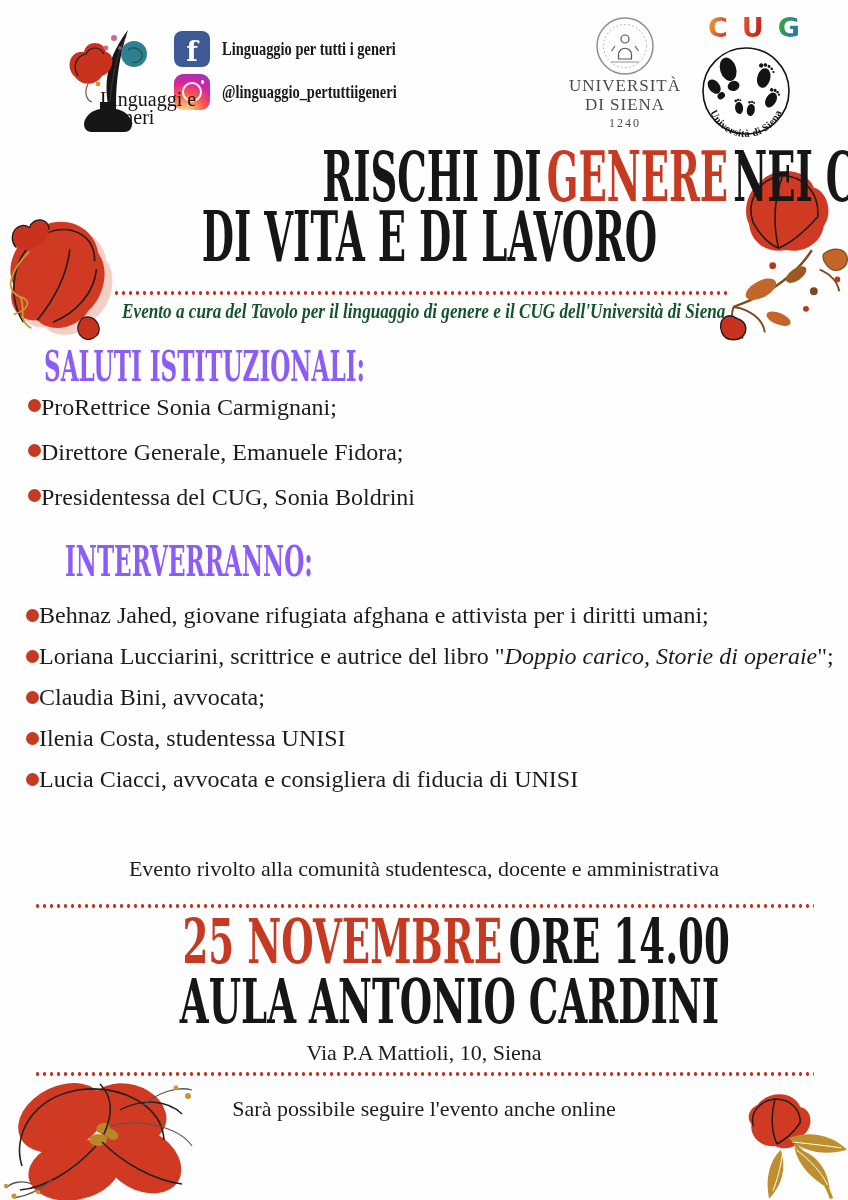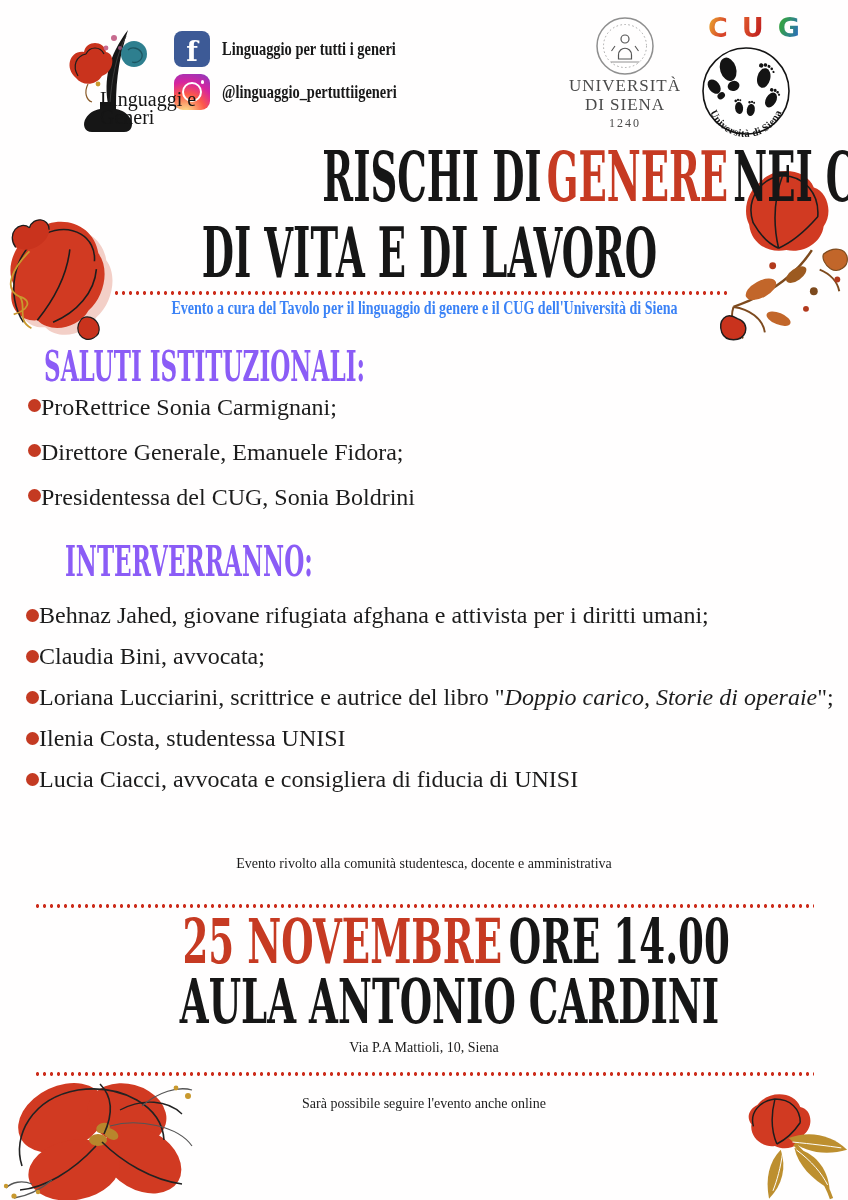--- a/index.html
+++ b/index.html
@@ -27,33 +27,33 @@
   .cug-letters{display:flex;justify-content:space-between;padding:0 8px;width:92px;}
   .cug-letter{font:700 27px "DejaVu Sans",sans-serif;background-clip:text;-webkit-background-clip:text;color:transparent;}
   .cl-c{background-image:linear-gradient(110deg,#e8a02e 15%,#d8442a 70%);}
   .cl-u{background-image:linear-gradient(110deg,#e05a2c 10%,#c01f1f 80%);}
   .cl-g{background-image:linear-gradient(110deg,#35a048 25%,#2b6fb8 85%);}
 
   
   .title-line{font-family:"DejaVu Serif",serif;font-weight:700;font-size:70px;line-height:74px;color:#161616;}
   .hl{color:#c63a22;margin:0 .14em;}
   .section-heading{font-family:"DejaVu Serif",serif;font-weight:700;font-size:42px;color:#8b5cf6;}
-  .subtitle{font-weight:700;font-size:18px;color:#3b82f6;}
+  .subtitle{font-weight:700;font-size:22px;color:#14532d;font-style:italic;}
 
   .dotline{height:4px;background-image:radial-gradient(circle,#cc2d1c 1.7px,rgba(0,0,0,0) 1.9px);
            background-size:7px 4px;background-repeat:repeat-x;}
 
   ul.blist{list-style:none;margin:0;padding:0;}
   ul.blist li{display:flex;align-items:flex-start;font-size:24px;}
   .bullet{flex:none;width:13px;height:13px;border-radius:50%;background:#c43a22;margin-top:7px;}
   .saluti li{line-height:30px;margin-bottom:15px;}
   .inter li{line-height:27px;margin-bottom:14px;}
   .it{font-style:italic;}
 
-  .body-line{font-size:14px;color:#1c1c1c;text-align:center;}
+  .body-line{font-size:22px;color:#1c1c1c;text-align:center;}
   .date-line{font-family:"DejaVu Serif",serif;font-weight:700;font-size:62px;line-height:64px;color:#161616;}
   .date-red{color:#c63a22;margin-right:.18em;}
   svg{display:block;}
 </style>
 </head>
 <body>
 
 <div class="poster">
 
   <div class="abs" style="left:58px;top:22px;width:100px;height:112px;">
@@ -224,21 +224,21 @@
       <path d="M66 58 C84 76 98 96 104 114" stroke="#bd8f2f" stroke-width="3.5" fill="none"></path>
       <path d="M64 56 C84 58 100 60 114 62 M68 64 C84 76 94 88 100 100 M54 66 C52 82 48 96 44 106" stroke="#fff" stroke-width="1" fill="none"></path>
     </svg>
   </div>
 
   <div class="abs center title-line" style="top:140px;z-index:1;">
     <span class="cond" style="--sx:.53;">
       <span>RISCHI DI</span><span class="hl">GENERE</span><span>NEI CONTESTI</span>
     </span>
   </div>
-  <div class="abs center title-line" style="top:216px;z-index:1;text-align:center;">
+  <div class="abs center title-line" style="top:200px;z-index:1;text-align:center;">
     <span class="cond" style="--sx:.53;">DI VITA E DI LAVORO</span>
   </div>
 
   <div class="abs dotline" style="left:113px;top:291px;width:614px;z-index:1;"></div>
 
   <div class="abs center subtitle" style="top:298px;z-index:1;">
     <span class="cond" style="--sx:.78;">Evento a cura del Tavolo per il linguaggio di genere e il CUG dell'Università di Siena</span>
   </div>
 
   <div class="abs section-heading" style="left:44px;top:342px;z-index:1;">
@@ -262,25 +262,25 @@
   <div class="abs section-heading" style="left:65px;top:537px;z-index:1;">
     <span class="cond-l" style="--sx:.55;">INTERVERRANNO:</span>
   </div>
   <ul class="blist inter abs" style="left:26px;top:602px;z-index:1;">
     <li>
       <span class="bullet"></span>
       <span><span>Behnaz Jahed, giovane rifugiata afghana e attivista per i diritti umani;</span><span class="it"></span><span></span></span>
     </li>
     <li>
       <span class="bullet"></span>
+      <span><span>Loriana Lucciarini, scrittrice e autrice del libro "</span><span class="it">Doppio carico, Storie di operaie</span><span>";</span></span>
+    </li>
+    <li>
+      <span class="bullet"></span>
       <span><span>Claudia Bini, avvocata;</span><span class="it"></span><span></span></span>
-    </li>
-    <li>
-      <span class="bullet"></span>
-      <span><span>Loriana Lucciarini, scrittrice e autrice del libro "</span><span class="it">Doppio carico, Storie di operaie</span><span>";</span></span>
     </li>
     <li>
       <span class="bullet"></span>
       <span><span>Ilenia Costa, studentessa UNISI</span><span class="it"></span><span></span></span>
     </li>
     <li>
       <span class="bullet"></span>
       <span><span>Lucia Ciacci, avvocata e consigliera di fiducia di UNISI</span><span class="it"></span><span></span></span>
     </li>
   </ul>

